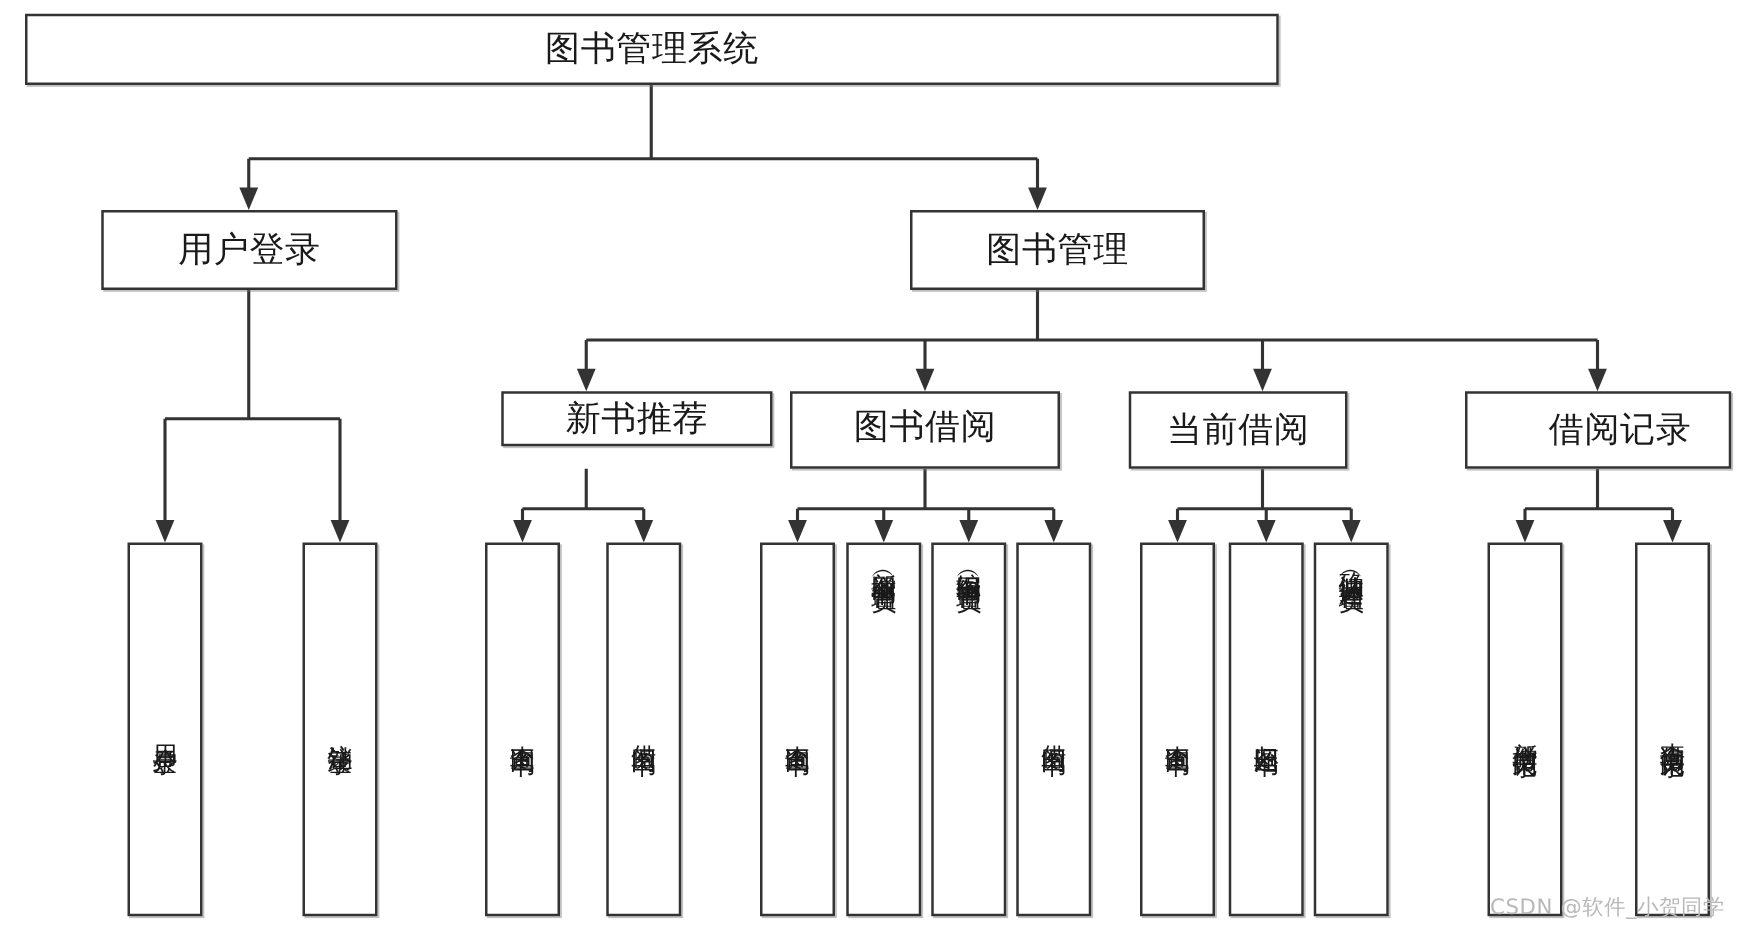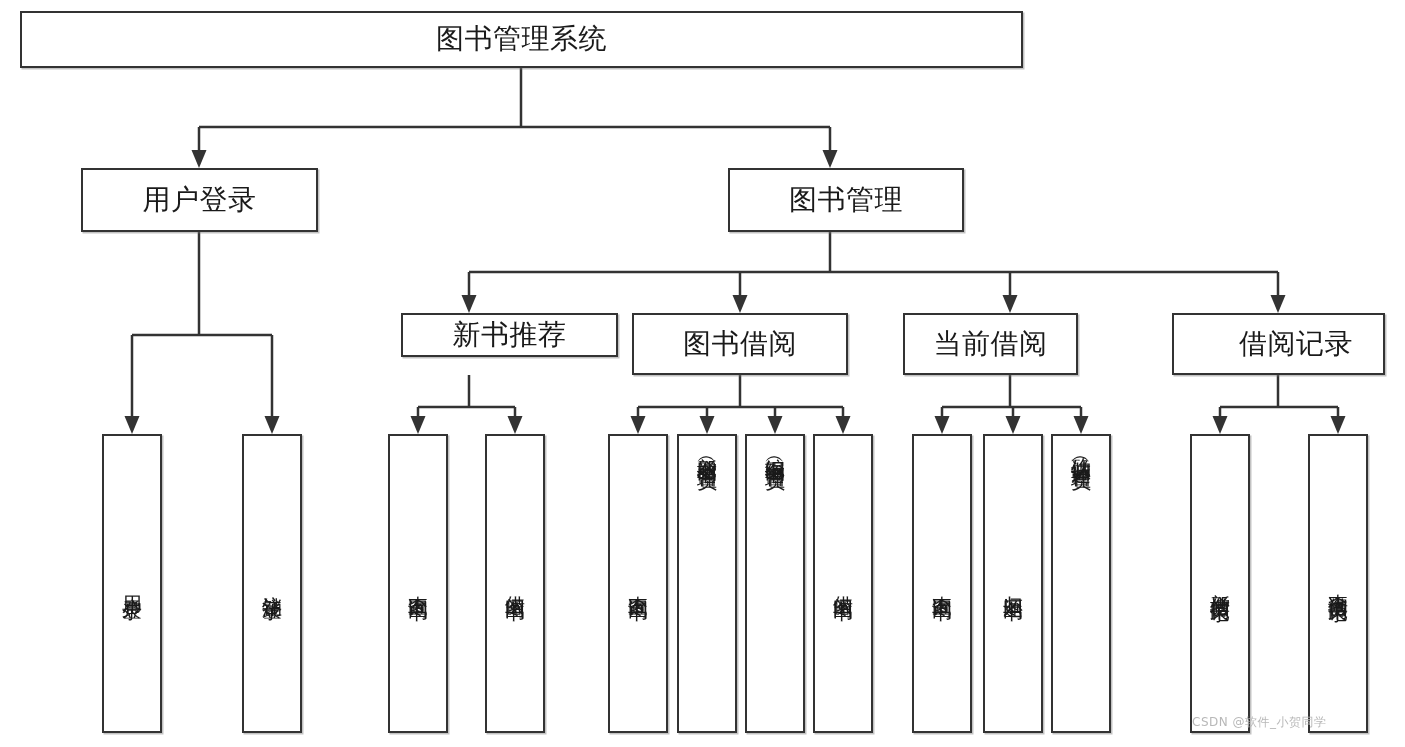--- a/index.html
+++ b/index.html
@@ -70,21 +70,21 @@
     color: #1a1a1a;
     line-height: 1.05;
     letter-spacing: 2px;
     white-space: nowrap;
     margin: 0 auto;
   }
   .leaf-align-center .leaf-inner { align-items: center; }
   .leaf-align-top .leaf-inner { align-items: flex-start; padding-top: 6px; }
   .watermark {
     position: absolute;
-    font-size: 12px;
+    font-size: 17px;
     color: #b8b8b8;
     white-space: nowrap;
     letter-spacing: 0.5px;
     pointer-events: none;
   }
 </style>
 </head>
 <body>
 
 <div id="diagram-root">
@@ -150,21 +150,21 @@
       </div>
       <div class="node-box" style="left: 81px; top: 168px; width: 237px; height: 64px;">
         <span class="node-label-h">用户登录</span>
       </div>
       <div class="node-box" style="left: 712px; top: 168px; width: 236px; height: 64px; margin-left: 16px;">
         <span class="node-label-h">图书管理</span>
       </div>
       <div class="node-box" style="left: 361px; top: 313px; width: 217px; height: 44px; margin-left: 40px;">
         <span class="node-label-h">新书推荐</span>
       </div>
-      <div class="node-box" style="left: 632px; top: 313px; width: 216px; height: 62px;">
+      <div class="node-box" style="left: 632px; top: 313px; width: 216px; height: 62px; font-family: Liberation Mono, monospace;">
         <span class="node-label-h">图书借阅</span>
       </div>
       <div class="node-box" style="left: 903px; top: 313px; width: 175px; height: 62px;">
         <span class="node-label-h">当前借阅</span>
       </div>
       <div class="node-box" style="left: 1172px; top: 313px; width: 213px; height: 62px; padding-left: 35px;">
         <span class="node-label-h">借阅记录</span>
       </div>
       <div class="leaf-box leaf-align-center" style="left: 102px; top: 434px; width: 60px; height: 299px;">
         <div class="leaf-inner">

